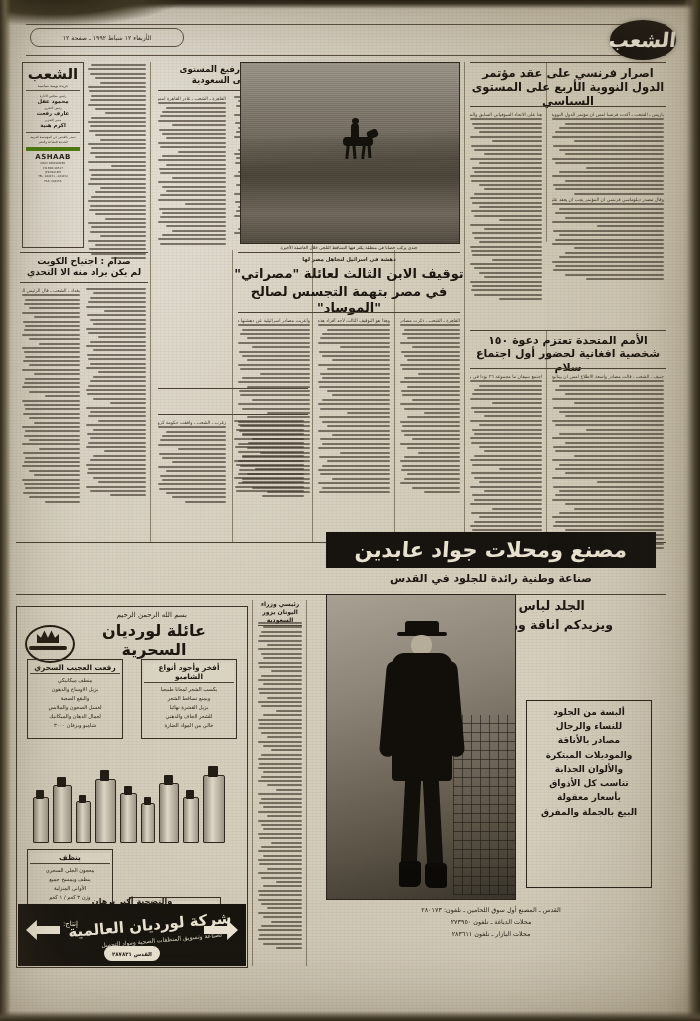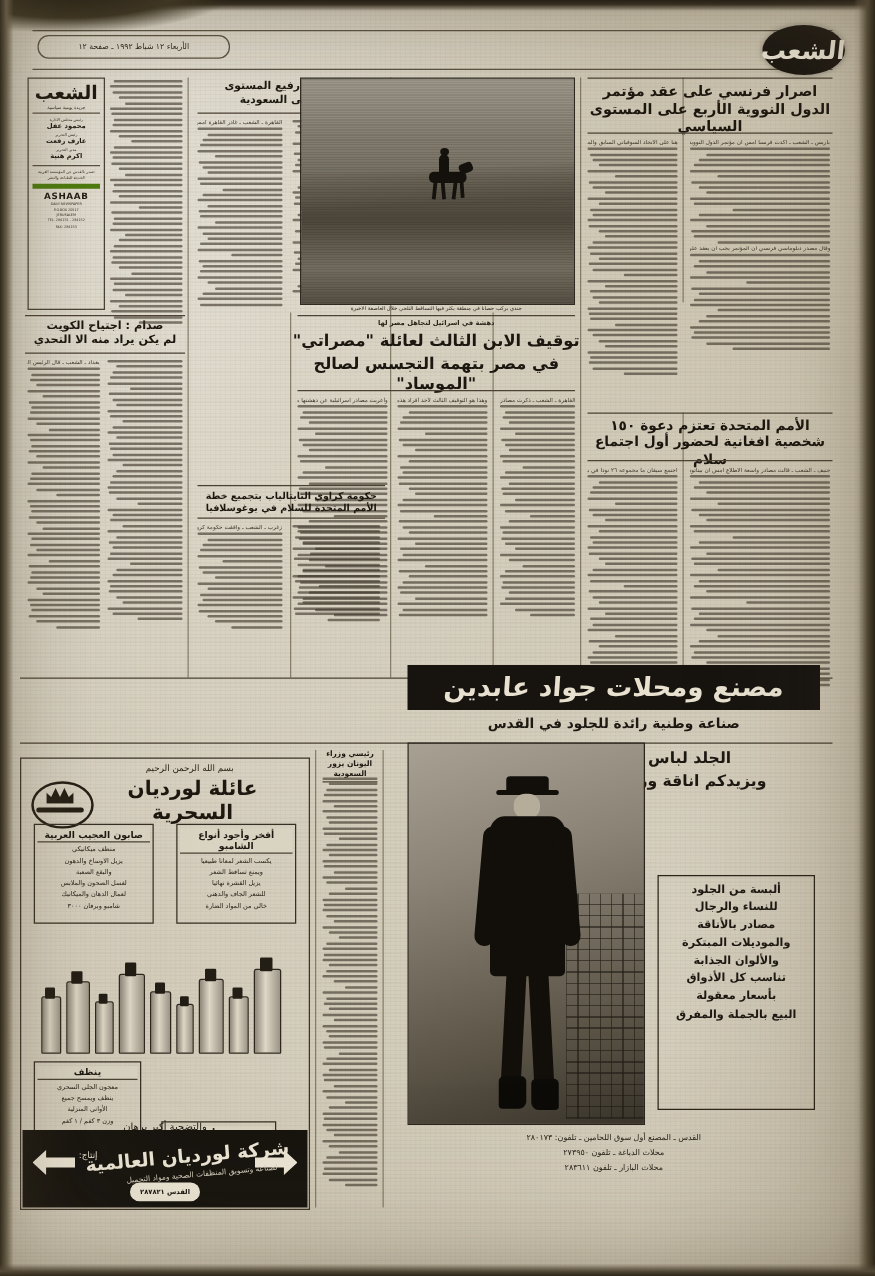--- a/index.html
+++ b/index.html
@@ -808,24 +808,20 @@
       <div class="line s4"></div>
     <div class="line s7"></div>
       <div class="line s3"></div>
       <div class="line s2"></div>
     <div class="line s1"></div>
       <div class="line s5"></div>
       <div class="line s8"></div>
   </div>
 
   <div class="rule" style="left:158px;top:388px;width:150px;height:1px;"></div>
-  <div style="position:absolute;left:156px;top:392px;width:154px;">
-    <div class="hd" style="font-size:7.6px;">حكومة كراوي التايتالياب بتجميع خطة</div>
-    <div class="hd" style="font-size:7.6px;margin-top:1px;">الأمم المتحدة للسلام في يوغوسلافيا</div>
-  </div>
   <div class="rule" style="left:158px;top:414px;width:150px;height:1px;"></div>
   <div class="body-col" style="left:158px;top:420px;width:68px;">
     <div class="tline">زغرب ـ الشعب ـ وافقت حكومة كرواتيا على خطة الأمم المتحدة للسلام في يوغوسلافيا ونشر قوات حفظ السلام في المناطق المتنازع عليها.</div>
     <div class="line s1"></div>
       <div class="line s3"></div>
       <div class="line s2"></div>
     <div class="line s4"></div>
       <div class="line s1"></div>
       <div class="line s6"></div>
     <div class="line s7"></div>
@@ -1002,21 +998,21 @@
     <div class="ld-sub" style="right:10px;top:52px;width:96px;height:80px;">
       <div class="h">أفخر وأجود أنواع الشامبو</div>
       <div class="l">يكسب الشعر لمعانا طبيعيا</div>
       <div class="l">ويمنع تساقط الشعر</div>
       <div class="l">يزيل القشرة نهائيا</div>
       <div class="l">للشعر الجاف والدهني</div>
       <div class="l">خالي من المواد الضارة</div>
     </div>
 
     <div class="ld-sub" style="left:10px;top:52px;width:96px;height:80px;">
-      <div class="h">صابون العجيب العربية</div>
+      <div class="h">رفعت العجيب السحري</div>
       <div class="l">منظف ميكانيكي</div>
       <div class="l">يزيل الاوساخ والدهون</div>
       <div class="l">والبقع الصعبة</div>
       <div class="l">لغسل الصحون والملابس</div>
       <div class="l">لعمال الدهان والميكانيك</div>
       <div class="l">شامبو وبرفان ٣٠٠٠</div>
     </div>
 
     <div id="ld-prod">
       <div class="bottle" style="left:6px;width:14px;height:44px;"></div>
@@ -1048,21 +1044,21 @@
     </div>
 
     <div class="ld-sub" style="left:10px;top:242px;width:86px;height:58px;">
       <div class="h">ينظف</div>
       <div class="l">معجون الجلي السحري</div>
       <div class="l">ينظف ويمسح جميع</div>
       <div class="l">الأواني المنزلية</div>
       <div class="l">وزن ٣ كغم / ١ كغم</div>
     </div>
 
-    <div style="position:absolute;left:0;top:290px;width:230px;text-align:center;font-size:8px;font-weight:400;color:#1d1811;">والتضحية أكبر برهان</div>
+    <div style="position:absolute;left:0;top:290px;width:230px;text-align:center;font-size:8px;font-weight:700;color:#1d1811;">والتضحية أكبر برهان</div>
 
     <div id="ld-footer">
       <div class="arrowL"></div>
       <div class="arrowR"></div>
       <div style="position:absolute;right:168px;top:16px;color:#ece5d4;font-size:7px;">إنتاج:</div>
       <div class="t">شركة لورديان العالمية</div>
       <div class="t2">لصناعة وتسويق المنظفات الصحية ومواد التجميل</div>
       <div class="oval">
         <span>القدس ٢٨٧٨٢١</span>
       </div>

